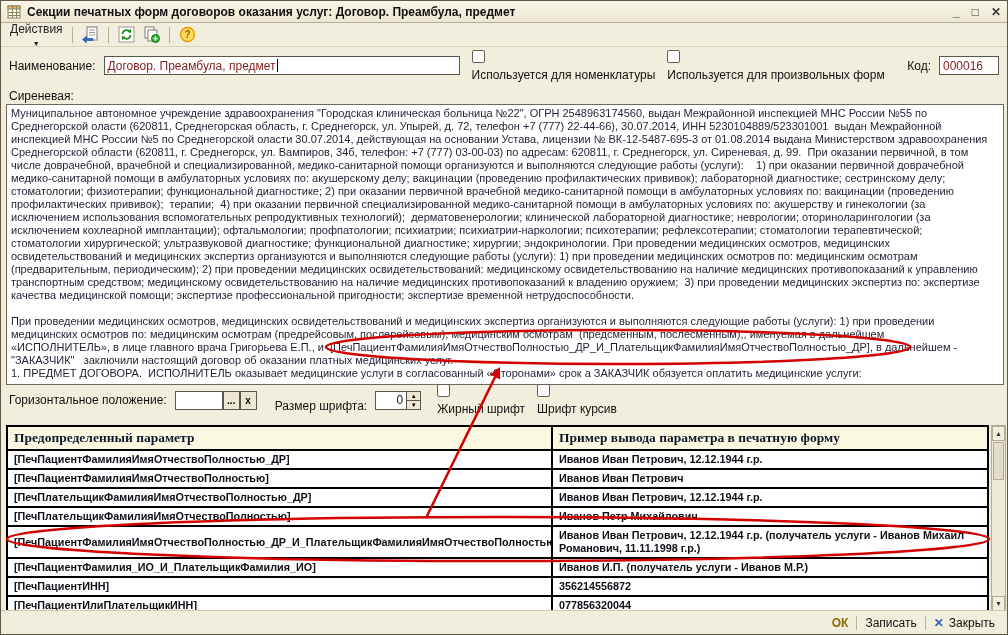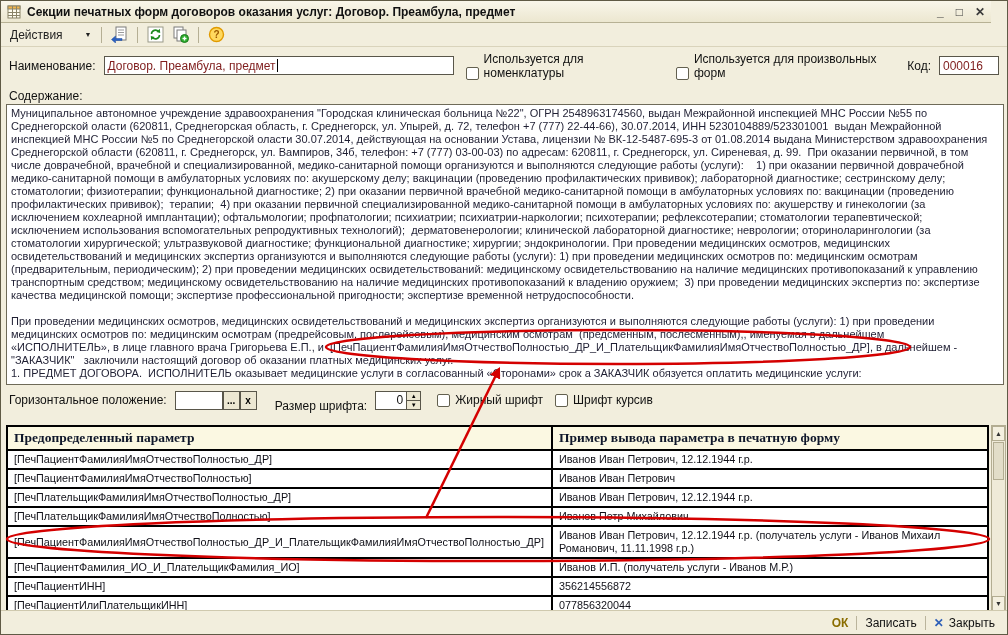--- a/index.html
+++ b/index.html
@@ -6,52 +6,52 @@
   html,body { width:1008px; height:635px; }
   body { font-family:"Liberation Sans", sans-serif; background:#888; }
 
   .window {
     position:relative; width:1008px; height:635px;
     background:#f2eedd; border:1px solid #5f5a45; overflow:hidden;
   }
 
   
   .titlebar {
-    position:absolute; top:0; left:0; right:16px; height:22px;
+    position:absolute; top:0; left:0; right:0; height:22px;
     display:flex; align-items:center; gap:6px; padding:0 6px;
     background:linear-gradient(#f9f6ea,#ece7d0);
     border-bottom:1px solid #b7b194;
     font-size:12px; font-weight:bold; color:#111;
   }
   .winbtns { margin-left:auto; display:flex; gap:12px; color:#3a3a3a; font-weight:bold; font-size:12px; }
   .winbtns span { cursor:default; line-height:20px; }
 
   
   .toolbar {
     position:absolute; top:22px; left:0; right:0; height:24px;
     display:flex; align-items:center; padding:0 5px;
     border-bottom:1px solid #d9d3bb;
   }
-  .actions-btn { display:flex; align-items:center; gap:22px; font-size:12px; color:#222; padding:2px 4px; }
+  .actions-btn { display:flex; align-items:center; gap:4px; font-size:12px; color:#222; padding:2px 4px;flex-direction:column; }
   .caret { font-size:7px; color:#222; }
   .tb-sep { width:1px; height:16px; background:#b5af94; margin:0 5px; }
   .tb-ibtn { width:25px; height:21px; display:flex; align-items:center; justify-content:center; }
 
   
   .row-name {
     position:absolute; top:54px; left:8px; right:8px; height:21px;
     display:flex; align-items:center; font-size:12px; color:#111;
   }
   .field {
     background:#fff; border:1px solid #59564a; height:19px;
     display:flex; align-items:center; padding:0 3px; font-size:12px; color:#7f1d1d;
   }
   .name-input { width:356px; margin-left:8px; }
   .text-caret { display:inline-block; width:1px; height:13px; background:#000; margin-left:1px; }
-  .checkbox { display:flex; align-items:flex-end; gap:5px; margin-left:12px; }
+  .checkbox { display:flex; align-items:flex-start; gap:5px; margin-left:12px;flex-direction:column; }
   .cb-box { width:13px; height:13px; background:#fff; border:1px solid #63604f; border-radius:2px; flex:none; }
   .code-group { margin-left:auto; display:flex; align-items:center; gap:8px; }
   .code-input { width:60px; }
 
   
   .content-label { position:absolute; top:88px; left:8px; font-size:12px; color:#111; }
   .content-box {
     position:absolute; top:103px; left:5px; width:998px; height:281px;
     background:#fff; border:1px solid #6e6a58; padding:2px 4px;
     font-size:11px; line-height:13px; color:#1f1f33; overflow:hidden;
@@ -82,21 +82,21 @@
   
   .table-wrap { position:absolute; top:424px; left:5px; width:983px; }
   table { border-collapse:collapse; table-layout:fixed; width:100%; }
   th {
     background:#fbf8e2; font-family:"Liberation Serif", serif;
     font-size:13.5px; font-weight:bold; text-align:left;
     padding:3px 6px; border:2px solid #000; color:#0f172a;
     overflow:hidden; white-space:nowrap;
   }
   td {
-    background:#fff; font-size:10.8px; font-weight:normal; color:#101018;
+    background:#fff; font-size:10.8px; font-weight:bold; color:#101018;
     padding:2px 6px; border:2px solid #000; line-height:13px; overflow:hidden;
   }
   .td-param { white-space:nowrap; }
 
   .vscroll {
     position:absolute; top:424px; left:990px; width:15px; height:187px;
     background:#efead8; border:1px solid #b3ad92;
   }
   .vs-btn {
     position:absolute; left:0; right:0; height:15px;
@@ -205,42 +205,42 @@
       <span>Используется для произвольных форм</span>
     </div>
     <div class="code-group">
       <span>Код:</span>
       <div class="field code-input">
         <span>000016</span>
       </div>
     </div>
   </div>
 
-  <div class="content-label">Содержание:</div>
+  <div class="content-label">Сиреневая:</div>
   <div class="content-box">
 
       <div class="cline">Муниципальное автономное учреждение здравоохранения "Городская клиническая больница №22", ОГРН 2548963174560, выдан Межрайонной инспекцией МНС России №55 по</div>
 
       <div class="cline">Среднегорской оласти (620811, Среднегорская область, г. Среднегорск, ул. Упырей, д. 72, телефон +7 (777) 22-44-66), 30.07.2014, ИНН 5230104889/523301001  выдан Межрайонной</div>
 
       <div class="cline">инспекцией МНС России №5 по Среднегорской оласти 30.07.2014, действующая на основании Устава, лицензии № ВК-12-5487-695-3 от 01.08.2014 выдана Министерством здравоохранения</div>
 
       <div class="cline">Среднегорской области (620811, г. Среднегорск, ул. Вампиров, 34б, телефон: +7 (777) 03-00-03) по адресам: 620811, г. Среднегорск, ул. Сиреневая, д. 99.  При оказании первичной, в том</div>
 
       <div class="cline">числе доврачебной, врачебной и специализированной, медико-санитарной помощи организуются и выполняются следующие работы (услуги):    1) при оказании первичной доврачебной</div>
 
       <div class="cline">медико-санитарной помощи в амбулаторных условиях по: акушерскому делу; вакцинации (проведению профилактических прививок); лабораторной диагностике; сестринскому делу;</div>
 
       <div class="cline">стоматологии; физиотерапии; функциональной диагностике; 2) при оказании первичной врачебной медико-санитарной помощи в амбулаторных условиях по: вакцинации (проведению</div>
 
       <div class="cline">профилактических прививок);  терапии;  4) при оказании первичной специализированной медико-санитарной помощи в амбулаторных условиях по: акушерству и гинекологии (за</div>
 
+      <div class="cline">исключением использования вспомогательных репродуктивных технологий);  дерматовенерологии; клинической лабораторной диагностике; неврологии; оториноларингологии (за</div>
+
       <div class="cline">исключением кохлеарной имплантации); офтальмологии; профпатологии; психиатрии; психиатрии-наркологии; психотерапии; рефлексотерапии; стоматологии терапевтической;</div>
-
-      <div class="cline">исключением использования вспомогательных репродуктивных технологий);  дерматовенерологии; клинической лабораторной диагностике; неврологии; оториноларингологии (за</div>
 
       <div class="cline">стоматологии хирургической; ультразвуковой диагностике; функциональной диагностике; хирургии; эндокринологии. При проведении медицинских осмотров, медицинских</div>
 
       <div class="cline">освидетельствований и медицинских экспертиз организуются и выполняются следующие работы (услуги): 1) при проведении медицинских осмотров по: медицинским осмотрам</div>
 
       <div class="cline">(предварительным, периодическим); 2) при проведении медицинских освидетельствований: медицинскому освидетельствованию на наличие медицинских противопоказаний к управлению</div>
 
       <div class="cline">транспортным средством; медицинскому освидетельствованию на наличие медицинских противопоказаний к владению оружием;  3) при проведении медицинских экспертиз по: экспертизе</div>
 
       <div class="cline">качества медицинской помощи; экспертизе профессиональной пригодности; экспертизе временной нетрудоспособности.</div>

